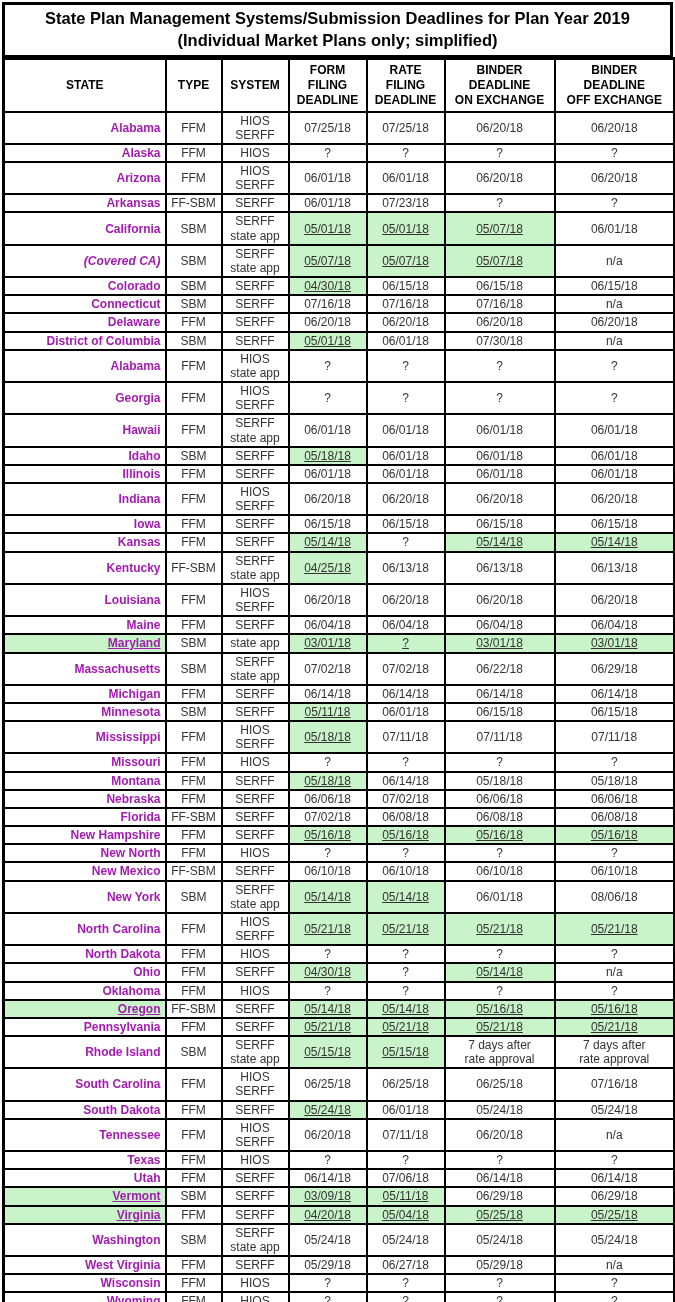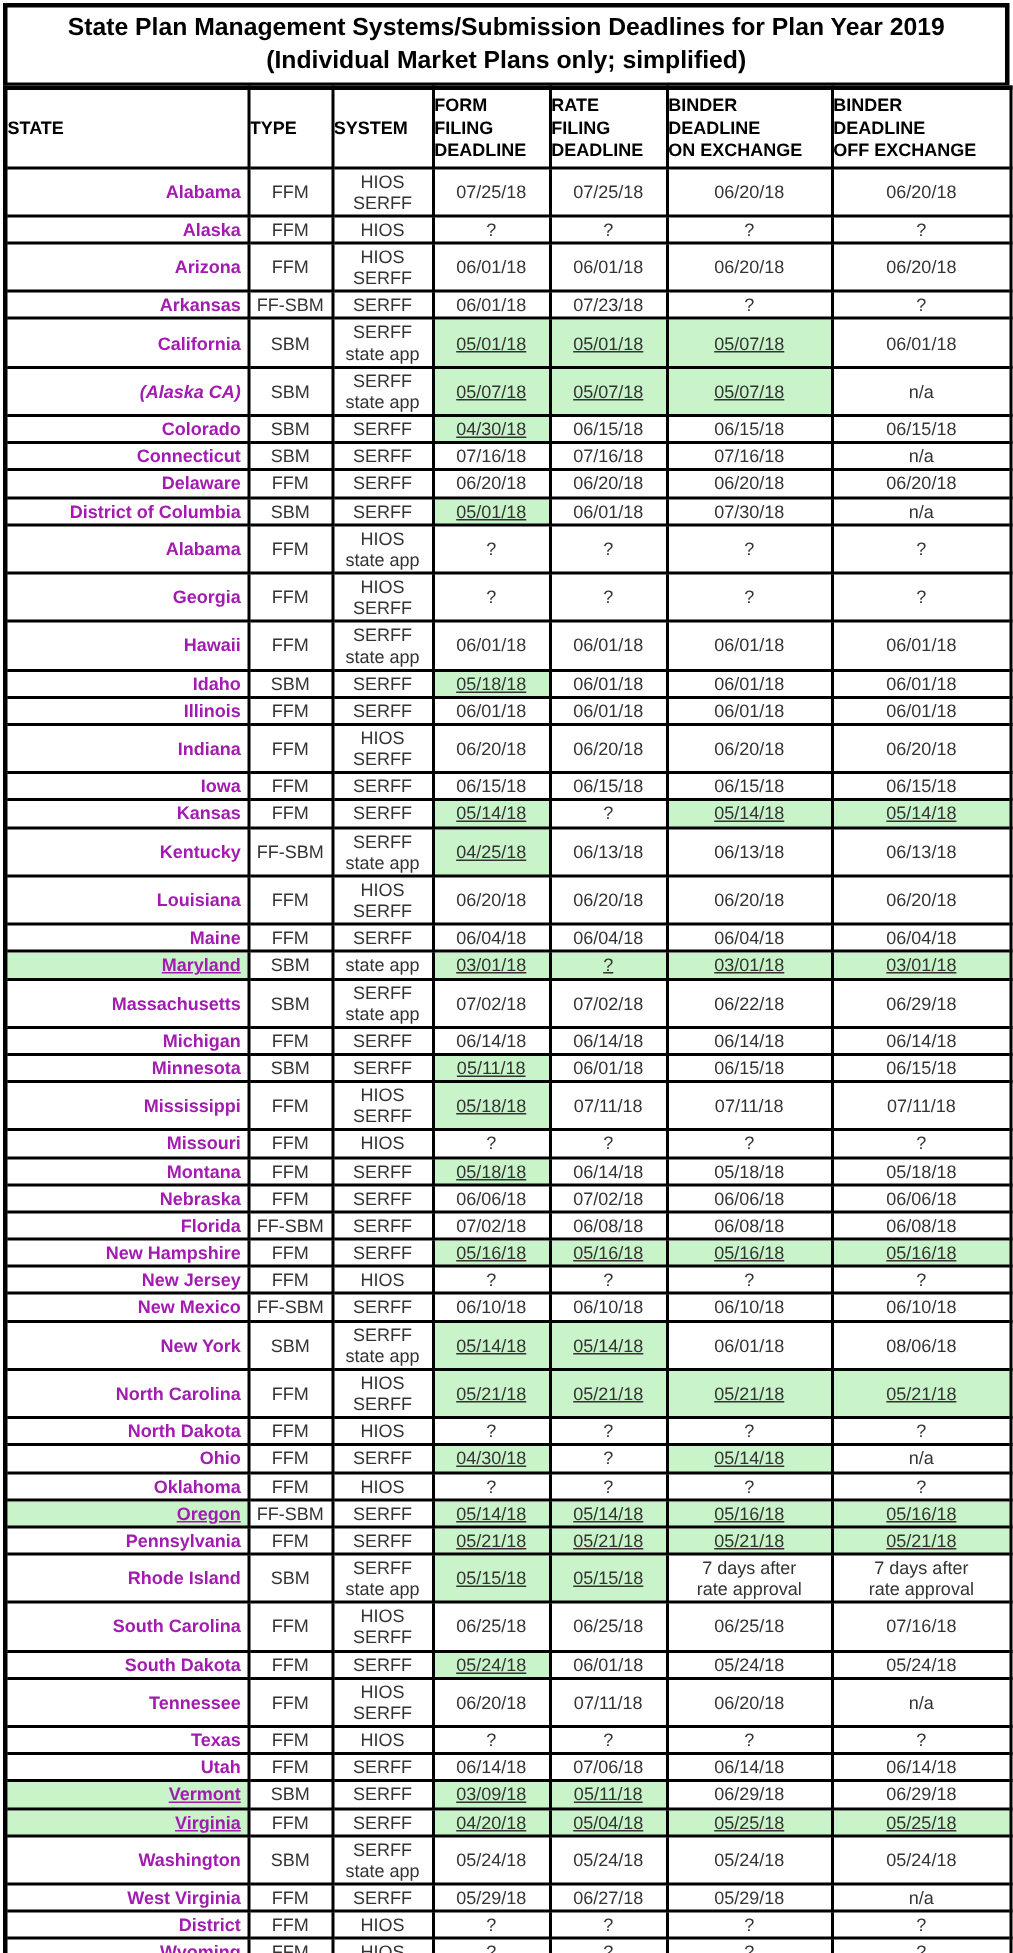--- a/index.html
+++ b/index.html
@@ -28,21 +28,21 @@
     border: 3px solid #000;
   }
   th, td {
     border: 2px solid #000;
     overflow: hidden;
     vertical-align: middle;
   }
   th {
     font-size: 12px;
     font-weight: bold;
-    text-align: left;
+    text-align: center;
     white-space: pre-line;
     line-height: 1.25;
     padding: 3px 0;
     background: #fff;
   }
   td {
     font-size: 12px;
     text-align: center;
     padding: 1px 2px;
     line-height: 1.18;
@@ -137,21 +137,21 @@
           <td class="col-state">California</td>
           <td class="col-type">SBM</td>
           <td class="col-system">SERFF
 state app</td>
           <td class="col-form hl">05/01/18</td>
           <td class="col-rate hl">05/01/18</td>
           <td class="col-on hl">05/07/18</td>
           <td class="col-off">06/01/18</td>
         </tr>
         <tr class="italic">
-          <td class="col-state">(Alaska CA)</td>
+          <td class="col-state">(Covered CA)</td>
           <td class="col-type">SBM</td>
           <td class="col-system">SERFF
 state app</td>
           <td class="col-form hl">05/07/18</td>
           <td class="col-rate hl">05/07/18</td>
           <td class="col-on hl">05/07/18</td>
           <td class="col-off">n/a</td>
         </tr>
         <tr>
           <td class="col-state">Colorado</td>
@@ -380,21 +380,21 @@
         <tr>
           <td class="col-state">New Hampshire</td>
           <td class="col-type">FFM</td>
           <td class="col-system">SERFF</td>
           <td class="col-form hl">05/16/18</td>
           <td class="col-rate hl">05/16/18</td>
           <td class="col-on hl">05/16/18</td>
           <td class="col-off hl">05/16/18</td>
         </tr>
         <tr>
-          <td class="col-state">New Jersey</td>
+          <td class="col-state">New North</td>
           <td class="col-type">FFM</td>
           <td class="col-system">HIOS</td>
           <td class="col-form">?</td>
           <td class="col-rate">?</td>
           <td class="col-on">?</td>
           <td class="col-off">?</td>
         </tr>
         <tr>
           <td class="col-state">New Mexico</td>
           <td class="col-type">FF-SBM</td>
@@ -559,21 +559,21 @@
         <tr>
           <td class="col-state">West Virginia</td>
           <td class="col-type">FFM</td>
           <td class="col-system">SERFF</td>
           <td class="col-form">05/29/18</td>
           <td class="col-rate">06/27/18</td>
           <td class="col-on">05/29/18</td>
           <td class="col-off">n/a</td>
         </tr>
         <tr>
-          <td class="col-state">District</td>
+          <td class="col-state">Wisconsin</td>
           <td class="col-type">FFM</td>
           <td class="col-system">HIOS</td>
           <td class="col-form">?</td>
           <td class="col-rate">?</td>
           <td class="col-on">?</td>
           <td class="col-off">?</td>
         </tr>
         <tr>
           <td class="col-state">Wyoming</td>
           <td class="col-type">FFM</td>

